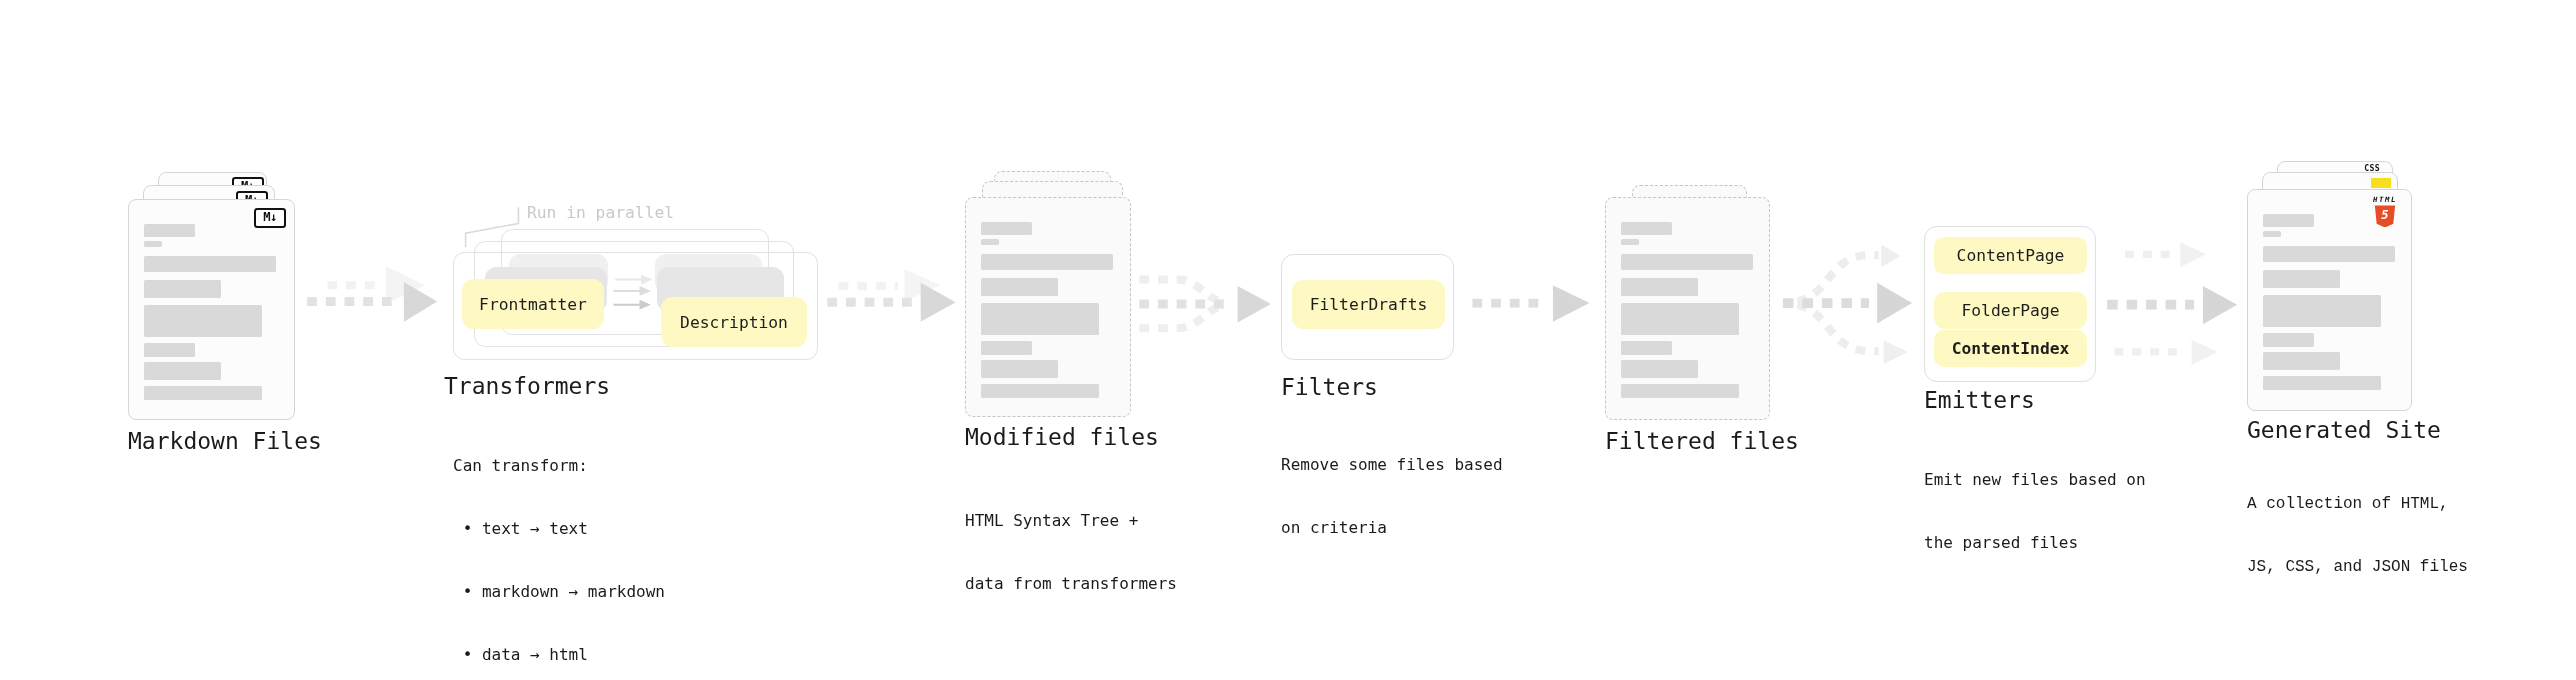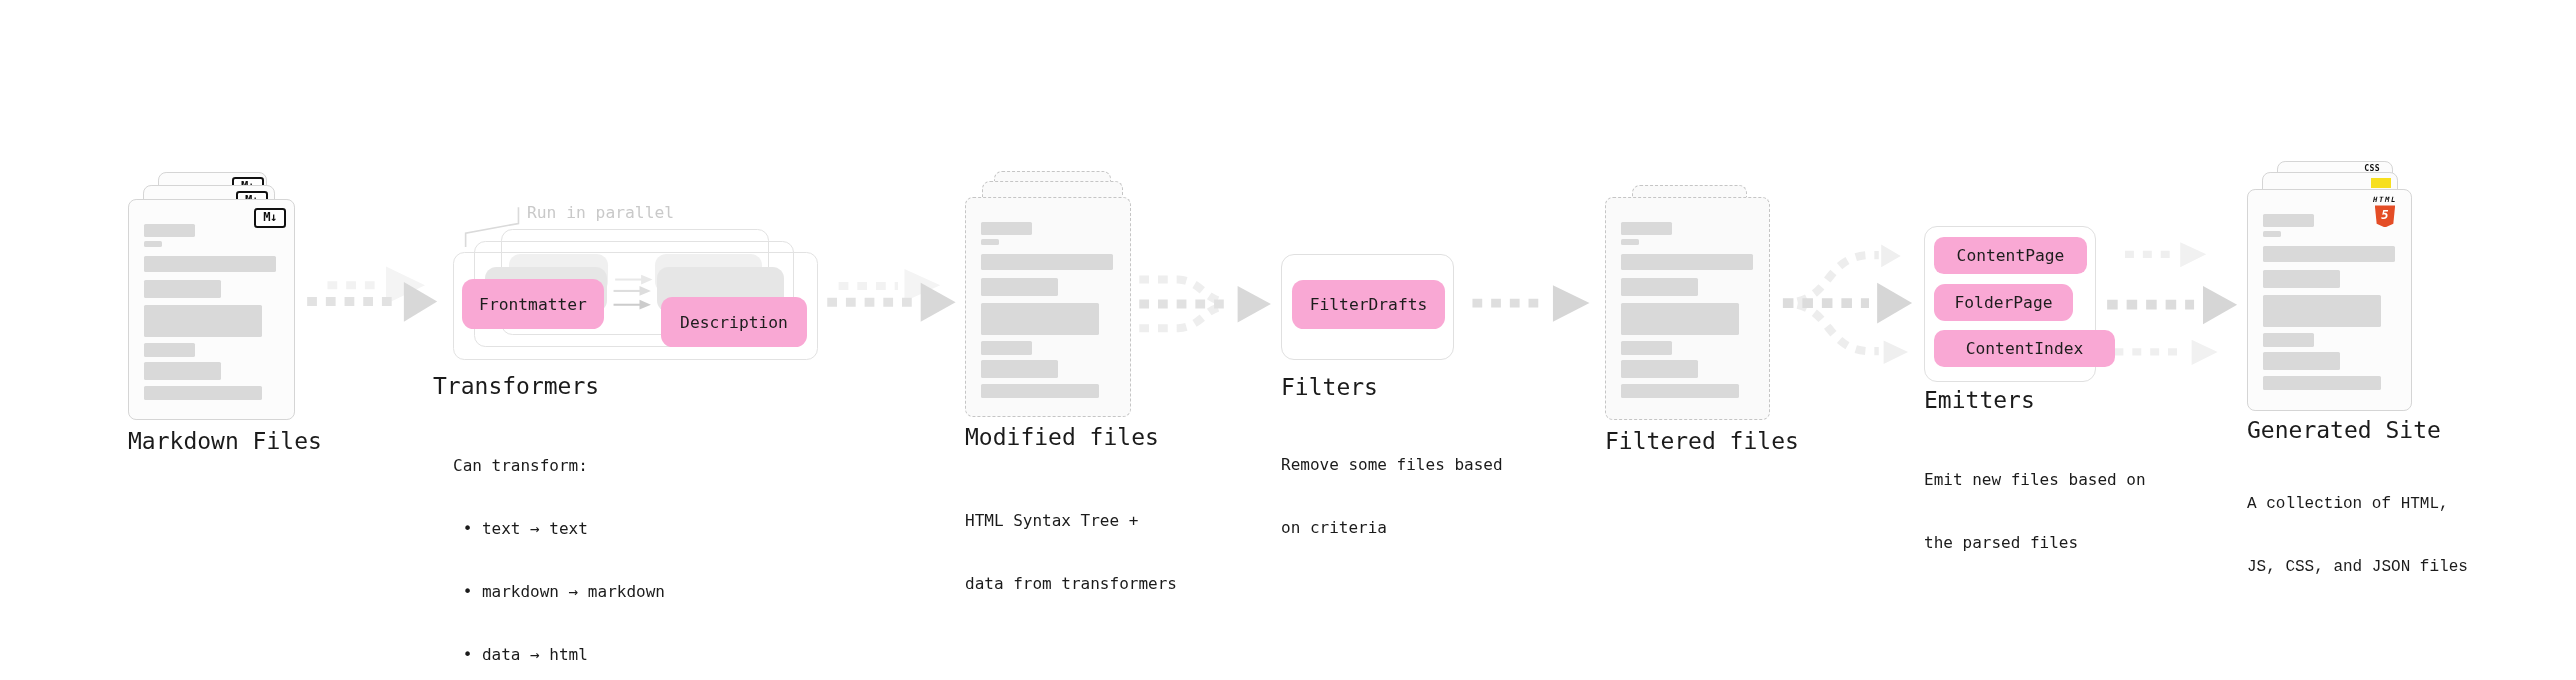--- a/index.html
+++ b/index.html
@@ -16,21 +16,21 @@
 
   
   .md-badge{position:absolute;width:32px;height:19.5px;border:2.4px solid #111;border-radius:3.3px;background:#fff;
             color:#111;font-weight:bold;font-size:12.2px;line-height:14.6px;text-align:center;letter-spacing:-0.8px;box-sizing:border-box;}
 
   
   .obox{position:absolute;border:1.6px solid #e2e2e2;border-radius:11.4px;box-sizing:border-box;background:transparent;}
   .obox.filled{background:#ffffff;border-color:#e0e0e0;border-radius:13px;}
 
   
-  .pill{position:absolute;background:#f9a8d4;border-radius:11.4px;box-sizing:border-box;
+  .pill{position:absolute;background:#fef9c3;border-radius:11.4px;box-sizing:border-box;
         display:flex;align-items:center;justify-content:center;font-size:16.3px;color:#1d1d1d;white-space:pre;}
   .pill.ghost1{background:#e6e6e6;}
   .pill.ghost2{background:#f0f0f0;}
 
   
   .title{position:absolute;font-size:23px;line-height:29px;color:#1b1b1b;white-space:pre;}
   .desc{position:absolute;font-size:16px;line-height:21px;color:#1b1b1b;white-space:pre;}
   .desc div{white-space:pre;}
   .annotation{position:absolute;font-size:16.3px;line-height:19.5px;color:#c9c9c9;white-space:pre;}
 
@@ -138,21 +138,21 @@
 
     <div class="pill ghost2" style="left:509px;top:254px;width:99px;height:39px;"></div>
     <div class="pill ghost2" style="left:655px;top:254px;width:107px;height:39px;"></div>
     <div class="pill ghost1" style="left:485px;top:267px;width:122px;height:45px;"></div>
     <div class="pill ghost1" style="left:657px;top:267px;width:127px;height:45px;"></div>
     <div class="pill" style="left:462px;top:279px;width:142px;height:50px;">Frontmatter</div>
     <div class="pill" style="left:661px;top:297px;width:146px;height:50px;">Description</div>
 
     <div class="annotation" style="left:527px;top:203px;">Run in parallel</div>
 
-    <div class="title" style="left:433px;top:372px;">Transformers</div>
+    <div class="title" style="left:444px;top:372px;">Transformers</div>
     <div class="desc" style="left:453px;top:413px;">
       <div>Can transform:</div>
       <div> • text → text</div>
       <div> • markdown → markdown</div>
       <div> • data → html</div>
     </div>
   </div>
 
   <div class="stage">
     <div class="file-card dashed" style="left:994px;top:171px;width:117px;height:57px;"></div>
@@ -199,22 +199,22 @@
           <div class="bar" style="width: 77px; height: 18px; margin-top: 4.9px;"></div>
           <div class="bar" style="width: 118px; height: 14px; margin-top: 5.7px;"></div>
         </div>
     </div>
     <div class="title" style="left:1605px;top:427px;">Filtered files</div>
   </div>
 
   <div class="stage">
     <div class="obox filled" style="left:1924px;top:226px;width:172px;height:156px;"></div>
     <div class="pill" style="left:1934px;top:237px;width:153px;height:37px;border-radius:9.8px;">ContentPage</div>
-    <div class="pill" style="left:1934px;top:284px;width:139px;height:37px;border-radius:11px;">FolderPage</div>
-    <div class="pill" style="left:1934px;top:330px;width:181px;height:37px;border-radius:10px;">ContentIndex</div>
+    <div class="pill" style="left:1934px;top:292px;width:153px;height:37px;border-radius:11px;">FolderPage</div>
+    <div class="pill" style="left:1934px;top:330px;width:153px;height:37px;border-radius:10px;font-weight:bold;">ContentIndex</div>
     <div class="title" style="left:1924px;top:386px;">Emitters</div>
     <div class="desc" style="left:1924px;top:427px;">
       <div>Emit new files based on</div>
       <div>the parsed files</div>
     </div>
   </div>
 
   <div class="stage">
     <div class="file-card" style="left:2277px;top:161px;width:116px;height:57px;">
       <div class="css-badge">

